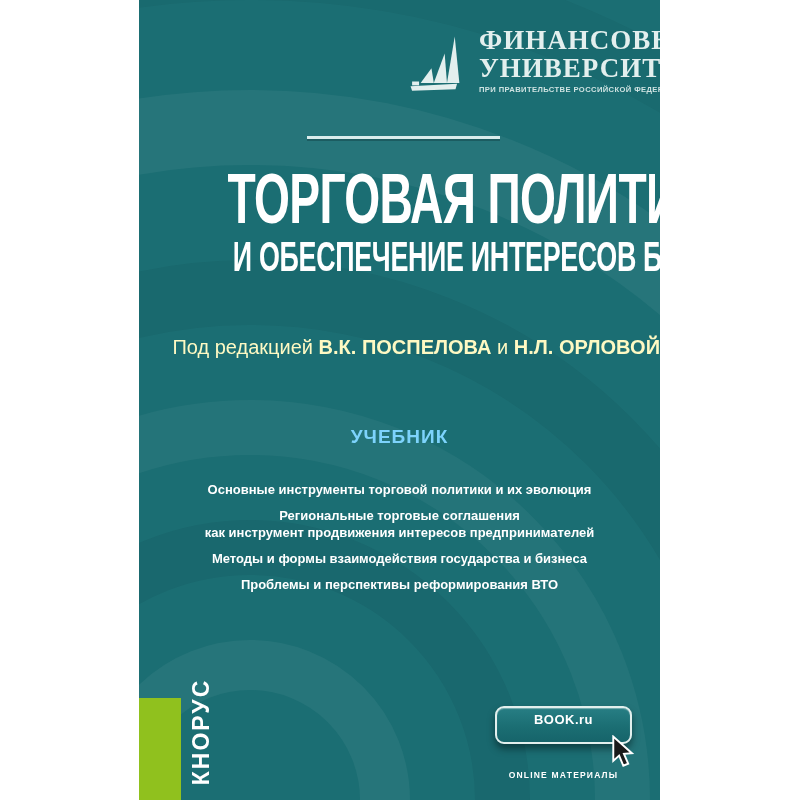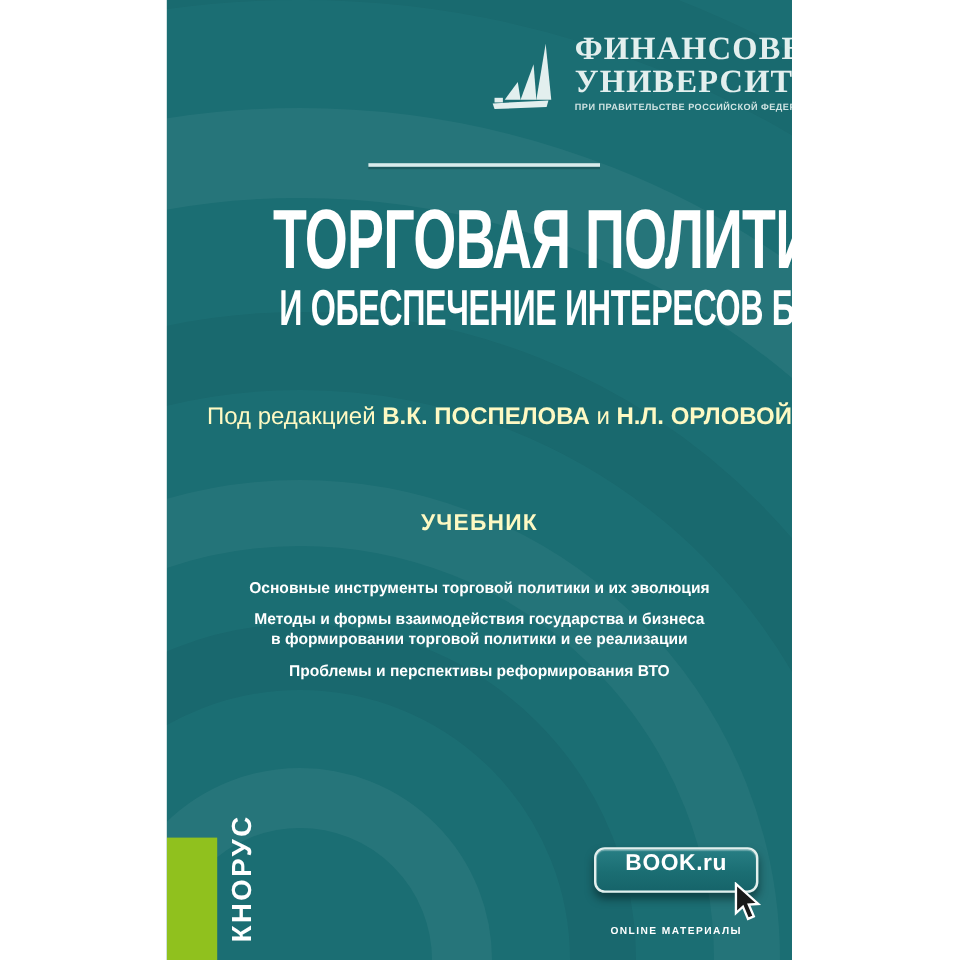--- a/index.html
+++ b/index.html
@@ -42,21 +42,21 @@
     position:absolute;left:0;top:236px;width:100%;text-align:center;color:#ffffff;
     font-weight:bold;font-size:42px;line-height:42px;white-space:nowrap;
     transform:scaleX(0.64);letter-spacing:-0.5px;
   }
   .editors{
     position:absolute;left:0;top:336px;width:100%;text-align:right;color:#fef9c3;
     font-size:20px;white-space:nowrap;
   }
   .editors b{font-weight:bold;}
   .type-label{
-    position:absolute;left:0;top:426px;width:100%;text-align:center;color:#fef9c3;
+    position:absolute;left:0;top:426px;width:100%;text-align:center;color:#7dd3fc;
     font-size:19px;font-weight:bold;letter-spacing:1px;
   }
   .topics{
     position:absolute;left:0;top:481px;width:100%;text-align:center;color:#ffffff;
     font-size:13px;font-weight:bold;
   }
   .topic{margin-bottom:9px;line-height:17px;}
 
   .green-strip{
     position:absolute;left:0;top:698px;width:42px;height:102px;background:#90c11e;
@@ -68,21 +68,21 @@
     line-height:28px;
   }
 
   .bookru{
     position:absolute;left:356px;top:706px;width:137px;height:38px;box-sizing:border-box;
     border:2px solid #e2efed;border-radius:9px;
     background:linear-gradient(#277e84 0%, #1b6e73 55%, #16646a 100%);
     box-shadow:0 5px 7px rgba(0,22,24,0.5), inset 0 1px 1px rgba(255,255,255,0.4);
     text-align:center;color:#ffffff;cursor:pointer;
   }
-  .bookru-title{font-size:19px;font-weight:bold;line-height:21px;letter-spacing:0.5px;margin-top:1px;}
+  .bookru-title{font-size:13px;font-weight:bold;line-height:21px;letter-spacing:0.5px;margin-top:1px;}
   .bookru-sub{font-size:8.5px;font-weight:bold;letter-spacing:1.2px;line-height:10px;margin-top:40px;}
 
   .cursor{position:absolute;left:471px;top:735px;width:26px;height:34px;}
 </style>
 </head>
 <body>
 
 <div class="cover">
 
   <div>
@@ -116,22 +116,25 @@
 
   <div class="editors"><span>Под редакцией </span><b>В.К. ПОСПЕЛОВА</b><span> и </span><b>Н.Л. ОРЛОВОЙ</b></div>
 
   <div class="type-label">УЧЕБНИК</div>
 
   <div class="topics">
     <div class="topic">
       <div>Основные инструменты торговой политики и их эволюция</div>
     </div>
     <div class="topic">
+      <div>Региональные торговые соглашения</div>
+      <div>как инструмент продвижения интересов предпринимателей</div>
+    </div>
+    <div class="topic">
       <div>Методы и формы взаимодействия государства и бизнеса</div>
-      <div>в формировании торговой политики и ее реализации</div>
     </div>
     <div class="topic">
       <div>Проблемы и перспективы реформирования ВТО</div>
     </div>
   </div>
 
   <div class="green-strip"></div>
   <div class="knorus">КНОРУС</div>
 
   <div class="bookru">

